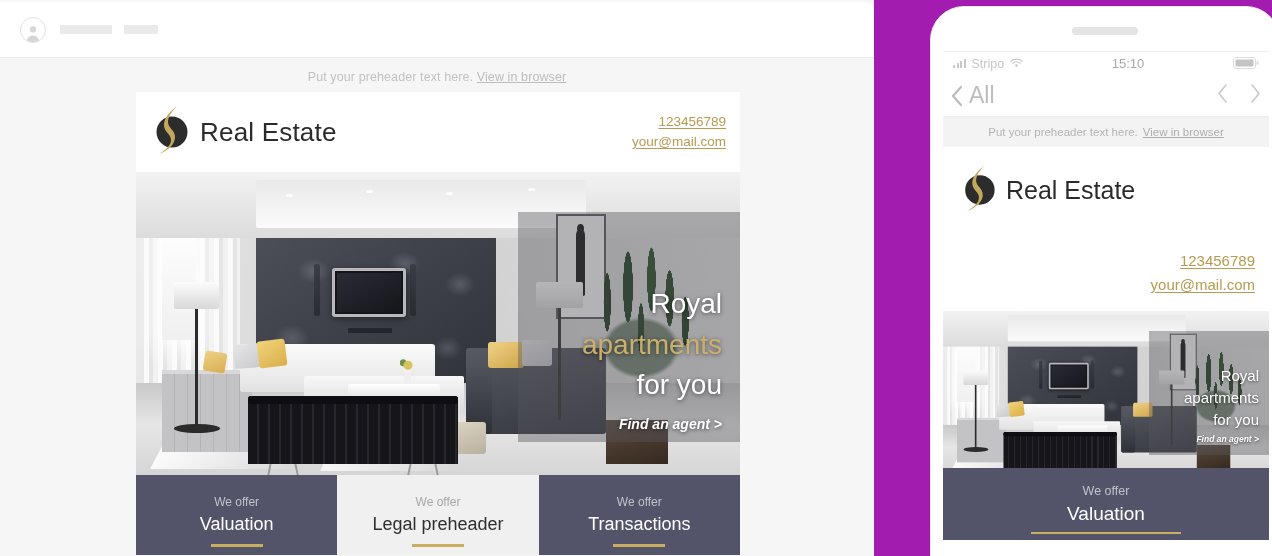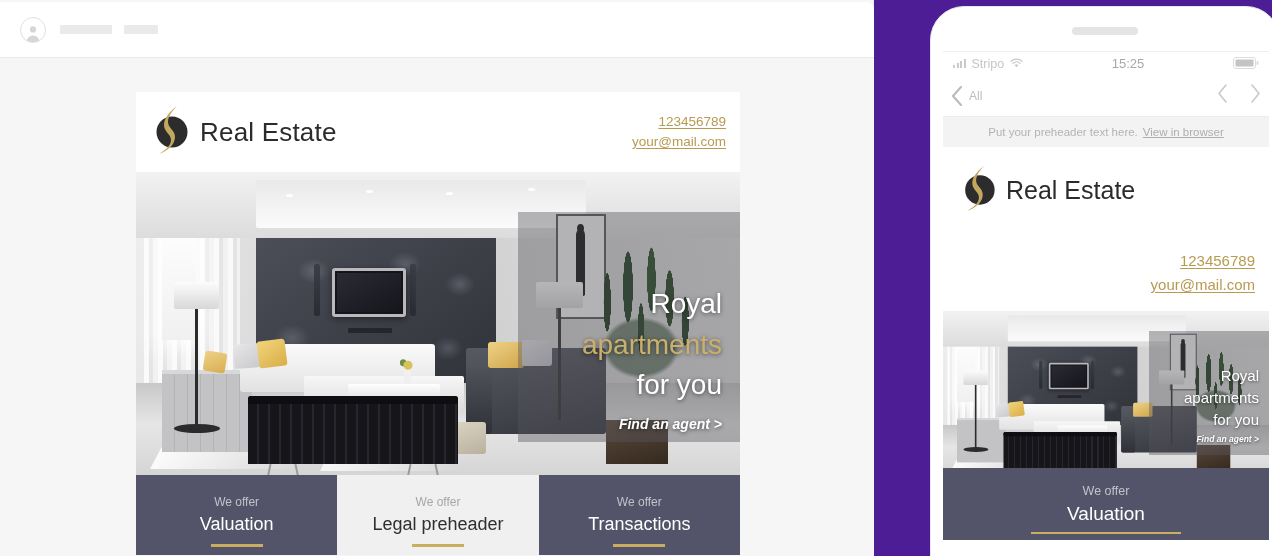--- a/index.html
+++ b/index.html
@@ -192,39 +192,39 @@
   .offer.light { background:#f0f0f0; }
   .offer-kicker { font-size:12px; margin-bottom:5px; }
   .offer.dark .offer-kicker { color:#c2c2cb; }
   .offer.light .offer-kicker { color:#a6a6a6; }
   .offer-title { font-size:18px; }
   .offer.dark .offer-title { color:#ffffff; }
   .offer.light .offer-title { color:#2f2f2f; }
   .offer-rule { position:absolute; bottom:8px; width:52px; height:3px; background:#c9ae62; }
 
   
-  .mobile-panel { position:absolute; left:874px; top:0; width:398px; height:556px; background:#4c1d95; }
+  .mobile-panel { position:absolute; left:874px; top:0; width:398px; height:556px; background:#a21caf; }
   .phone {
     position:absolute; left:56px; top:6px; width:350px; height:556px;
     background:#ffffff; border:1px solid #e6e6e6;
     border-top-left-radius: 34px; border-top-right-radius: 34px;
   }
   .speaker-grill { position:absolute; left:50%; top:20px; transform:translateX(-50%);
     width:66px; height:8px; border-radius:4px; background:#e4e4e4; }
   .status-bar { position:absolute; left:12px; top:44px; width:326px; height:24px;
     display:flex; align-items:center; justify-content:space-between;
     padding:0 10px; border-top:1px solid #ededed; }
   .sb-left { display:flex; align-items:center; gap:6px; color:#c6c6c6; font-size:12.5px; }
   .sb-time { font-size:13px; color:#a9a9a9; font-weight:500; }
   .signal-bars { display:flex; align-items:flex-end; gap:1.5px; height:9px; }
   .signal-bars i { width:2px; background:#c9c9c9; display:block; }
   .nav-bar { position:absolute; left:12px; top:68px; width:326px; height:42px;
     display:flex; align-items:center; justify-content:space-between; padding:0 8px;
     border-bottom:1px solid #ededed; }
-  .nav-back { display:flex; align-items:center; gap:6px; color:#bdbdbd; font-size:12px; }
+  .nav-back { display:flex; align-items:center; gap:6px; color:#bdbdbd; font-size:23px; }
   .nav-arrows { display:flex; align-items:center; gap:22px; }
   .m-preheader { position:absolute; left:12px; top:110px; width:326px; height:30px;
     background:#f3f3f3; display:flex; align-items:center; justify-content:center;
     font-size:11.5px; color:#b4b4b4; gap:5px; }
   .m-preheader .vib { text-decoration:underline; color:#aeaeae; }
   .m-email { position:absolute; left:12px; top:140px; width:326px; }
   .m-head { background:#fff; padding:16px 16px 10px 16px; }
   .m-brand { display:flex; align-items:center; gap:9px; }
   .m-brand-name { font-size:25px; color:#2b2b2b; }
   .m-contact { text-align:right; padding:22px 14px 14px 0; background:#fff; line-height:1.6; }
@@ -255,20 +255,24 @@
           <circle cx="8" cy="5.4" r="3.1" fill="#d6d6d6"></circle>
           <path d="M1.6 18c0-3.8 2.9-6.6 6.4-6.6s6.4 2.8 6.4 6.6z" fill="#d6d6d6"></path>
         </svg>
       </div>
       <div class="skel-bar skel-1"></div>
       <div class="skel-bar skel-2"></div>
     </div>
 
     <div class="desktop-body">
 
+      <div class="preheader">
+        <span>Put your preheader text here.</span>
+        <span class="vib">View in browser</span>
+      </div>
 
       <div class="email-frame">
 
         <div class="email-head">
           <div class="brand">
             <span>
               <svg width="40" height="52" viewBox="0 0 40 52" aria-hidden="true">
                 <circle cx="22" cy="28" r="15.5" fill="#2c2c2c"></circle>
                 <path d="M27 2c-9 7-13 13-13 19 0 7 7 9 7 15 0 6-6 10-12 14 10-4 16-10 16-17 0-7-7-9-7-15C18 13 22 7 27 2z" fill="#c2a85e"></path>
               </svg>
@@ -381,21 +385,21 @@
           </span>
           <span>Stripo</span>
           <span>
             <svg width="13" height="10" viewBox="0 0 13 10" aria-hidden="true">
               <path d="M6.5 9.2 4.6 7.1a2.8 2.8 0 0 1 3.8 0z" fill="#c9c9c9"></path>
               <path d="M2.9 5.4a5.2 5.2 0 0 1 7.2 0" stroke="#c9c9c9" stroke-width="1.2" fill="none" stroke-linecap="round"></path>
               <path d="M1 3.3a8 8 0 0 1 11 0" stroke="#c9c9c9" stroke-width="1.2" fill="none" stroke-linecap="round"></path>
             </svg>
           </span>
         </div>
-        <div class="sb-time">15:25</div>
+        <div class="sb-time">15:10</div>
         <span>
           <svg width="26" height="12" viewBox="0 0 26 12" aria-hidden="true">
             <rect x="0.5" y="0.5" width="22" height="11" rx="2.5" fill="none" stroke="#dcdcdc"></rect>
             <rect x="2.5" y="2.5" width="18" height="7" rx="1" fill="#c4c4c4"></rect>
             <rect x="23.5" y="4" width="2" height="4" rx="1" fill="#dcdcdc"></rect>
           </svg>
         </span>
       </div>
 
       <div class="nav-bar">

